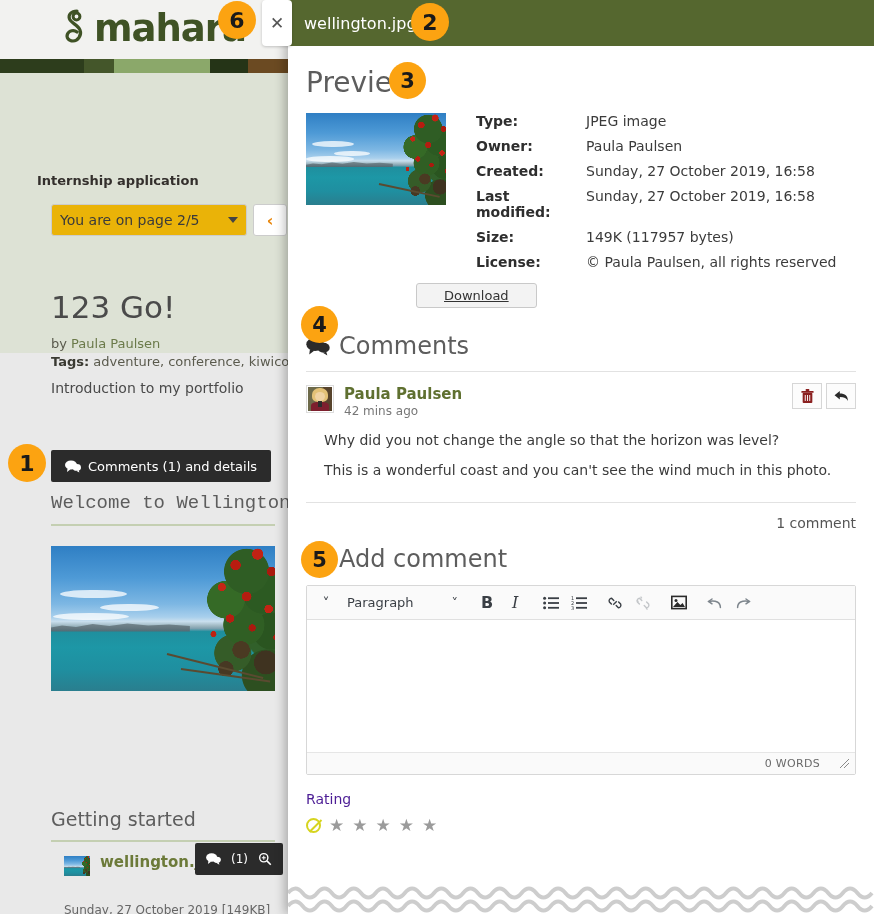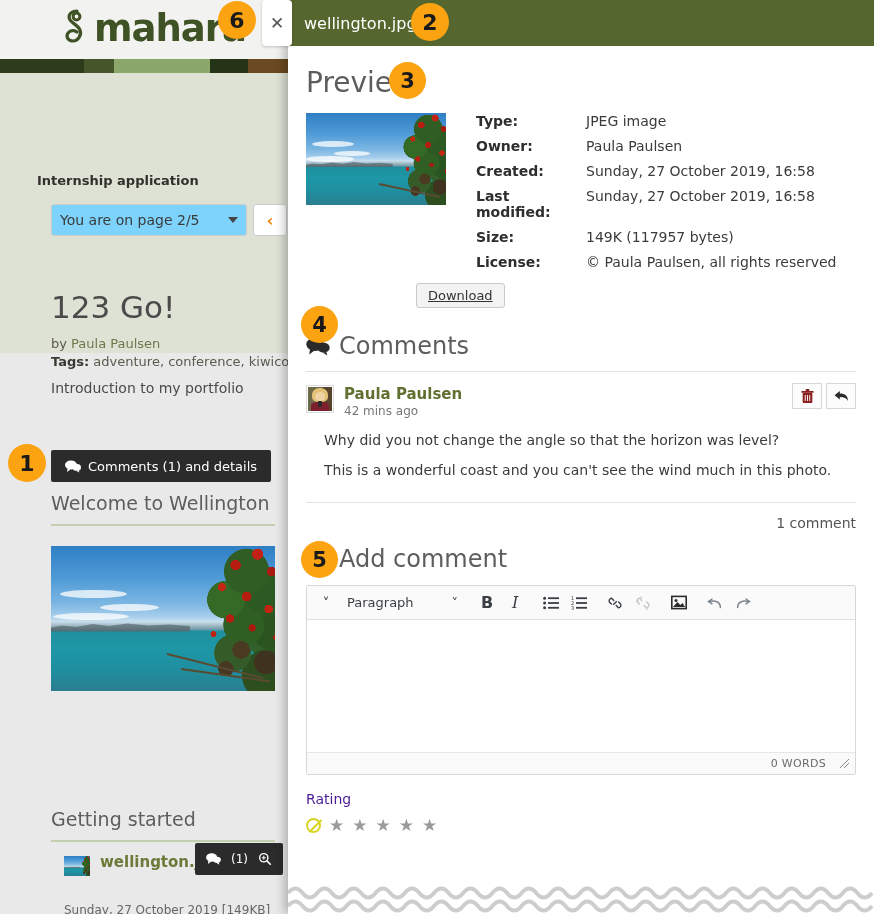--- a/index.html
+++ b/index.html
@@ -27,42 +27,42 @@
     line-height:42px; margin-left:2px;
   }
   .banner-strip { position:absolute; left:0; top:59px; width:874px; height:14px; display:flex; }
   .banner-strip > div { height:14px; }
 
   .page-body { position:absolute; left:0; top:73px; width:874px; height:280px; background:#dde2d5; }
   .page-meta { position:absolute; left:37px; top:100px;text-align:right; }
   .portfolio-title { font-size:13px; font-weight:bold; color:#332f2c; }
   .page-select-row { position:absolute; left:51px; top:131px; display:flex; gap:6px; }
   .page-select {
-    width:196px; height:32px; background:#7dd3fc; border:1px solid #ccc; border-radius:3px;
+    width:196px; height:32px; background:#eab308; border:1px solid #ccc; border-radius:3px;
     display:flex; align-items:center; padding:0 8px; font-size:14px; color:#3b3b3b;
     justify-content:space-between;
   }
   .caret-dn { width:0;height:0;border-left:5px solid transparent;border-right:5px solid transparent;border-top:6px solid #444; }
   .navbtn {
     width:34px; height:32px; background:#fff; border:1px solid #ccc; border-radius:3px;
     display:flex; align-items:center; justify-content:center; color:#e8860b; font-size:16px; font-weight:bold;
   }
   .big-title { position:absolute; left:51px; top:216px; font-size:31px; color:#4a4a4a; font-weight:400; }
   .byline { position:absolute; left:51px; top:263px; font-size:13px; color:#5a5a4d; }
   .byline a { color:#6b7a4a; text-decoration:none; }
   .tagline { position:absolute; left:51px; top:281px; font-size:13px; color:#5a5a4d; }
   .tagline b { color:#3a3a32; }
 
   .sec-intro { position:absolute; left:51px; top:380px; font-size:14px; color:#4a4a4a; }
   .tooltip-dark {
     position:absolute; left:51px; top:450px; height:32px;
     background:#2b2b2b; color:#fff; font-size:13px;
     display:flex; align-items:center; gap:7px; padding:0 14px; border-radius:2px; white-space:nowrap;
   }
-  .sec-welcome { position:absolute; left:51px; top:492px; font-size:19px; color:#5d5d5d; font-weight:400; }
+  .sec-welcome { position:absolute; left:51px; top:492px; font-size:19px; color:#5d5d5d; font-weight:400;font-family:Liberation Mono, monospace; }
   .hr-green { position:absolute; left:51px; top:524px; width:224px; height:2px; background:#c4cfb2; }
   .photo-left {
     position:absolute; left:51px; top:546px; width:224px; height:145px;
     overflow:hidden; border:0;
   }
   .sec-getting { position:absolute; left:51px; top:808px; font-size:19px; color:#5d5d5d; font-weight:400; }
   .hr-green2 { position:absolute; left:51px; top:840px; width:224px; height:2px; background:#c4cfb2; }
   .file-row { position:absolute; left:64px; top:852px; display:flex; gap:10px; width:215px;}
   .file-thumb { width:26px; height:20px; flex:none; overflow:hidden; margin-top:4px;}
   .file-name { font-size:15px; font-weight:bold; color:#6c7a39; line-height:1.35; word-break:break-all; }
@@ -141,21 +141,21 @@
   }
   .preview-area { display:flex; margin-top:14px; }
   .preview-img { width:140px; height:92px; overflow:hidden; flex:none; }
   .detail-table { margin-left:170px; margin-top:-92px; }
   .detail-row { display:flex; margin-bottom:9px; font-size:14px; }
   .detail-label { width:110px; font-weight:bold; color:#2e2e2e; flex:none; }
   .detail-value { color:#3b3b3b; }
   .dl-btn {
     margin-left:110px; margin-top:4px; display:inline-block;
     background:#f3f3f3; border:1px solid #c9c9c9; border-radius:3px;
-    padding:4px 11px; font-size:13px; color:#333;
+    padding:4px 27px; font-size:13px; color:#333;
   }
   .h-section {
     font-size:24px; color:#5d5d5d; font-weight:400; display:flex; align-items:center; gap:9px;
   }
   .sep { height:1px; background:#e2e2e2; margin:11px 0; }
   .comment-item { position:relative; padding-top:2px; }
   .comment-head { display:flex; gap:10px; }
   .avatar {
     width:28px; height:28px; border:1px solid #ddd; padding:1px; background:#fff; flex:none;
   }
@@ -187,21 +187,21 @@
     height:28px; min-width:26px; display:flex; align-items:center; justify-content:center;
     color:#3a3f45; font-size:14px; padding:0 4px;
   }
   .tb-sel {
     display:flex; gap:38px; font-size:13px; color:#3a3f45; padding:0 6px;
   }
   .tb-sep { width:6px; }
   .editor-body { height:132px; background:#fff; }
   .editor-foot {
     height:22px; background:#fafafa; border-top:1px solid #e6e6e6;
-    display:flex; align-items:center; justify-content:flex-end; gap:13px; padding-right:5px;
+    display:flex; align-items:center; justify-content:flex-end; gap:19px; padding-right:5px;
     font-size:11px; color:#6a6a6a; letter-spacing:.3px;
   }
   .rating-label { font-size:14px; color:#4c1d95; margin-top:16px; }
   .stars { display:flex; align-items:center; gap:8px; margin-top:8px; }
   .star { color:#9b9b9b; font-size:17px; }
   .noban {
     width:15px; height:15px; border:2px solid #d6d41f; border-radius:50%;
     position:relative;
   }
   .noban::after{

